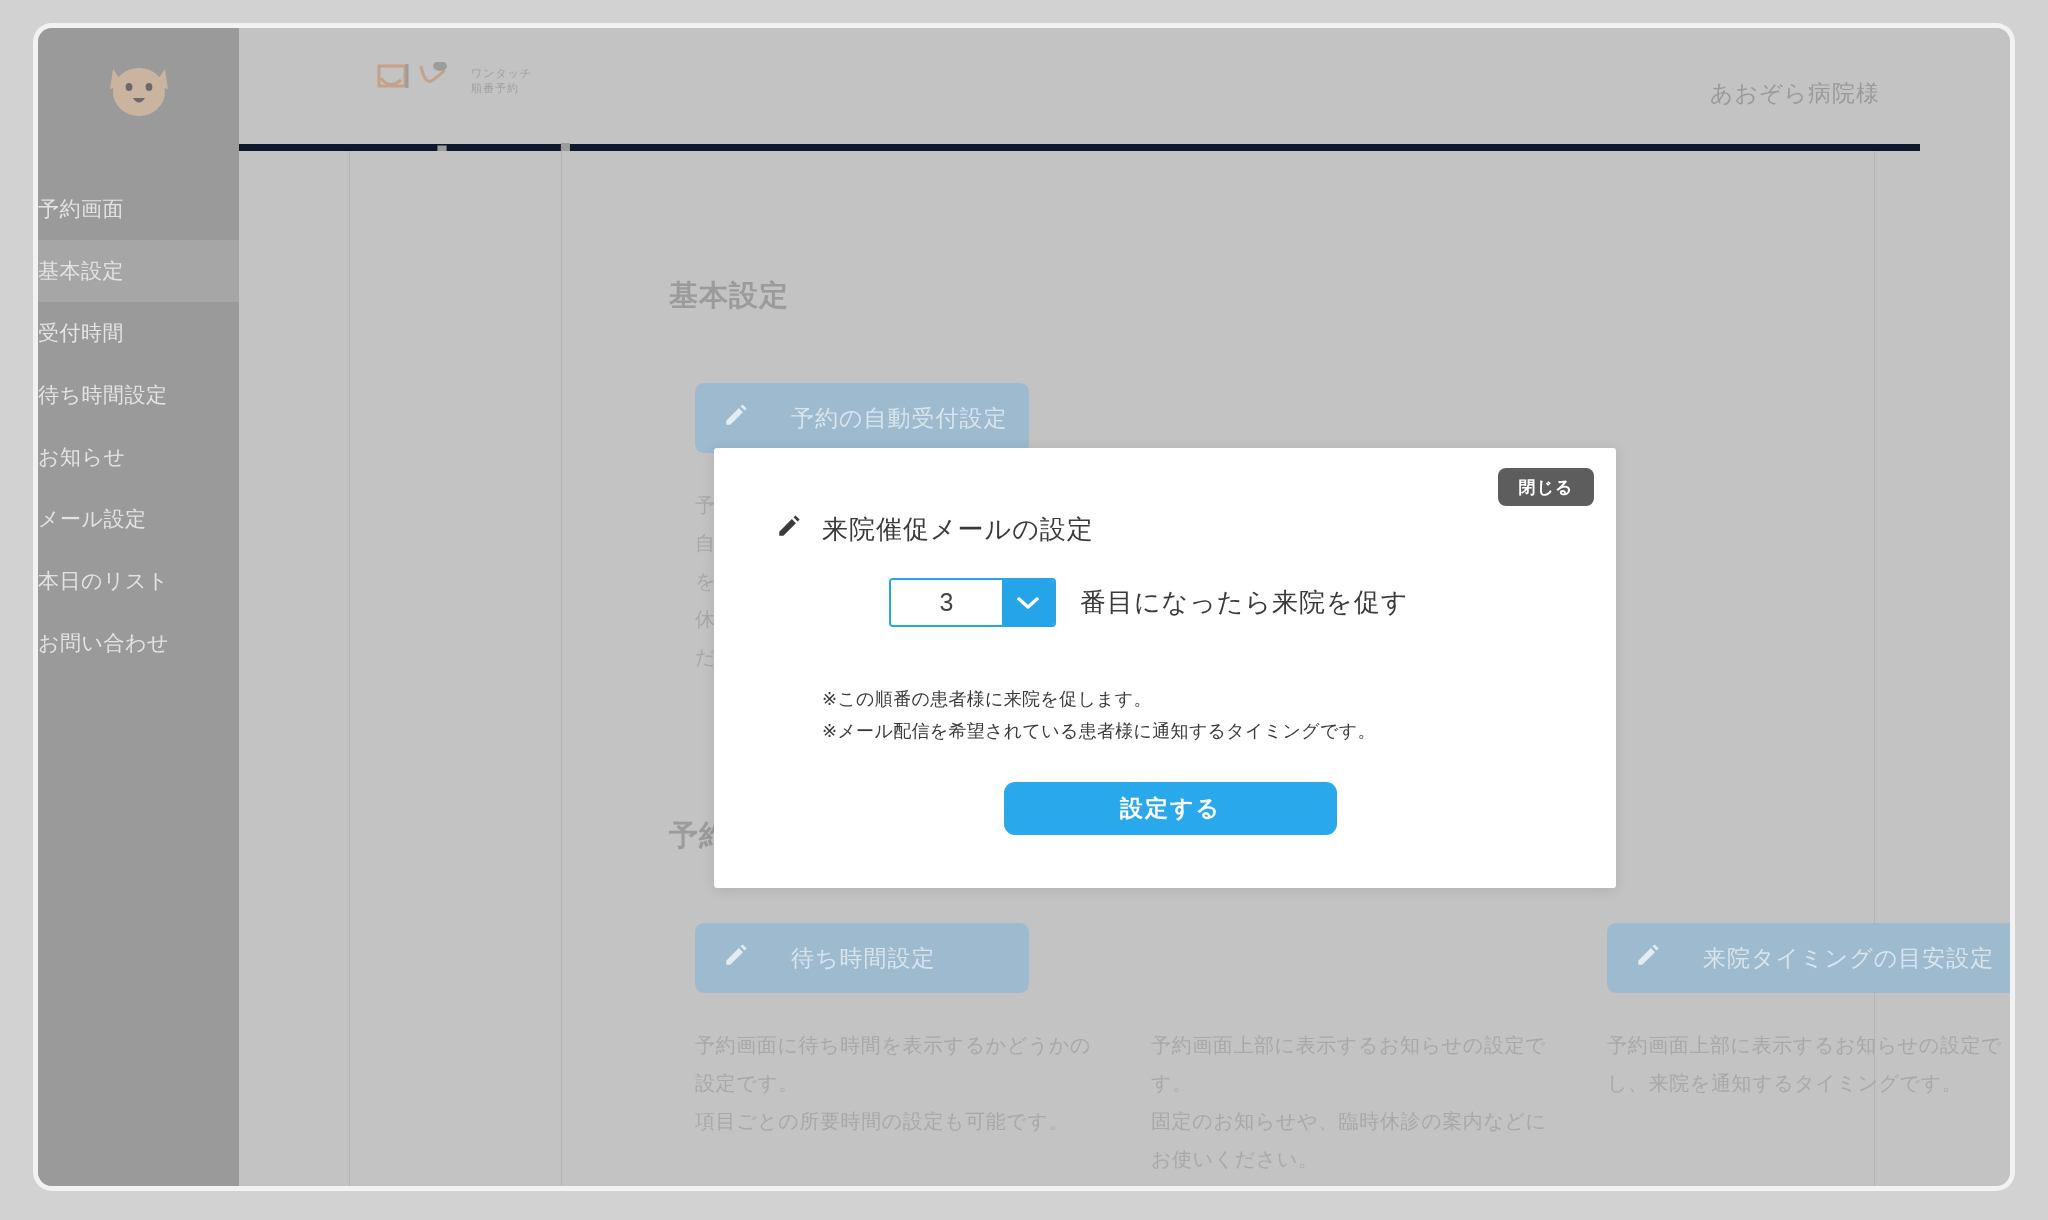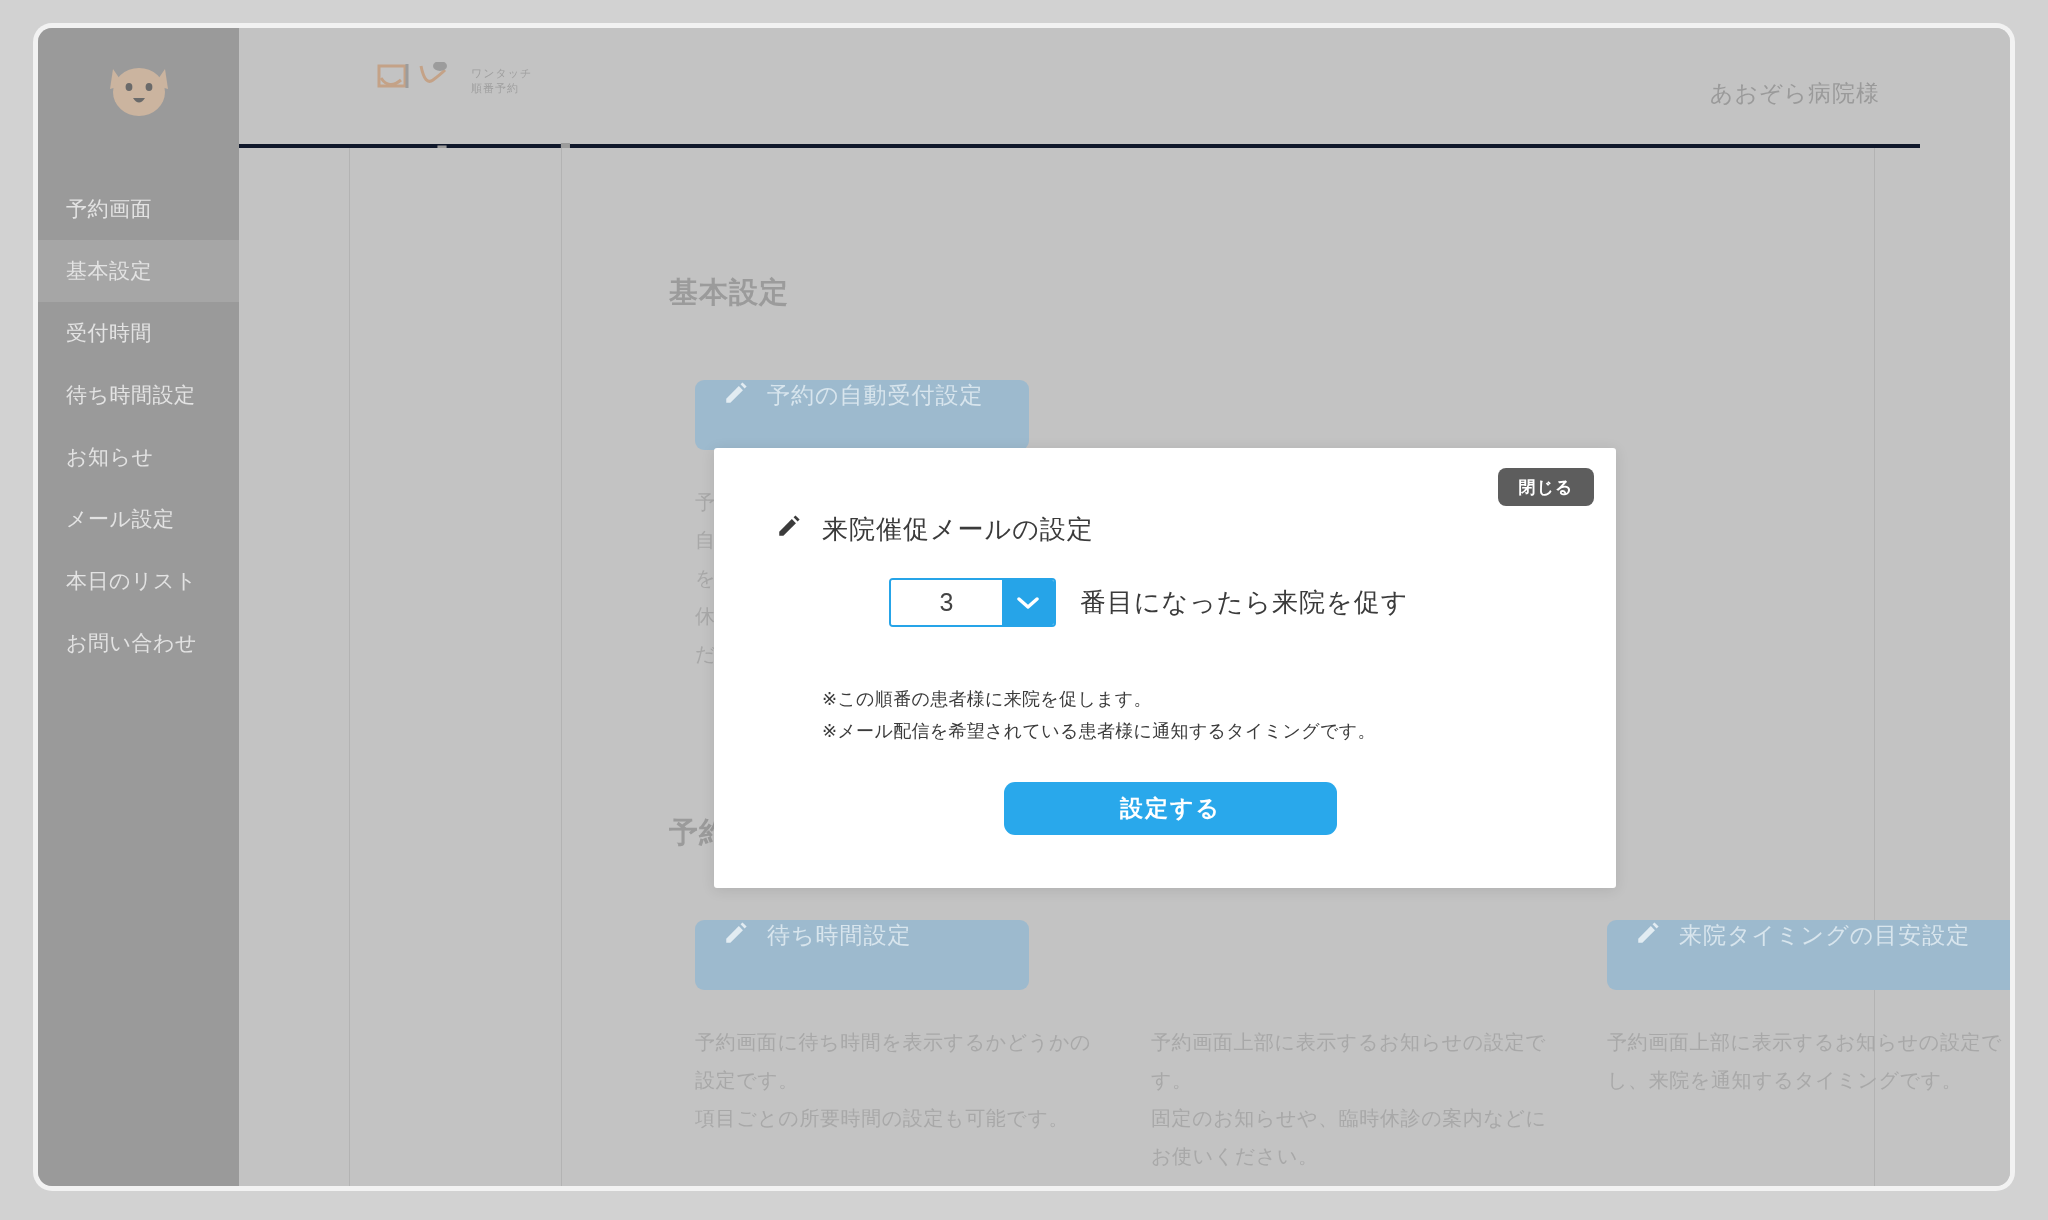--- a/index.html
+++ b/index.html
@@ -48,21 +48,20 @@
     align-items: center;
     justify-content: center;
   }
   #brand-mark svg { display: block; }
 
   #nav { position: absolute; left: 0; top: 150px; width: 201px; }
   .nav-item {
     height: 62px;
     display: flex;
     align-items: center;
-    padding-left: 28px;
     color: #e3e3e3;
     font-size: 21px;
     letter-spacing: 0.5px;
     cursor: pointer;
     box-sizing: border-box;
   }
   .nav-item.active { background: #a6a6a6; }
 
   
   #main {
@@ -70,21 +69,21 @@
     left: 201px;
     top: 0;
     right: 0;
     bottom: 0;
     background: #c3c3c3;
   }
   #topbar {
     position: relative;
     height: 116px;
     background: #c3c3c3;
-    border-bottom: 4px solid #0f172a;
+    border-bottom: 7px solid #0f172a;
     margin-right: 90px;
   }
   #logo-block {
     position: absolute;
     left: 76px;
     top: 34px;
     width: 230px;
     height: 70px;
   }
   #logo-wordmark {
@@ -141,28 +140,30 @@
     color: #9b9b9b;
     letter-spacing: 1px;
   }
 
   .pill-btn {
     position: absolute;
     height: 70px;
     border-radius: 9px;
     background: #9dbace;
     display: flex;
+    align-items: center;
     padding-left: 28px;
     box-sizing: border-box;
     color: #d8e5ed;
     font-size: 23px;
     letter-spacing: 1px;
     cursor: pointer;
     white-space: nowrap;
     overflow: hidden;
+    gap: 24px;
   }
   .pill-btn .pencil { margin-right: 18px; flex: none; }
 
   .desc {
     position: absolute;
     font-size: 20px;
     line-height: 1.9;
     color: #a8a8a8;
     letter-spacing: 0.6px;
     white-space: pre-line;

